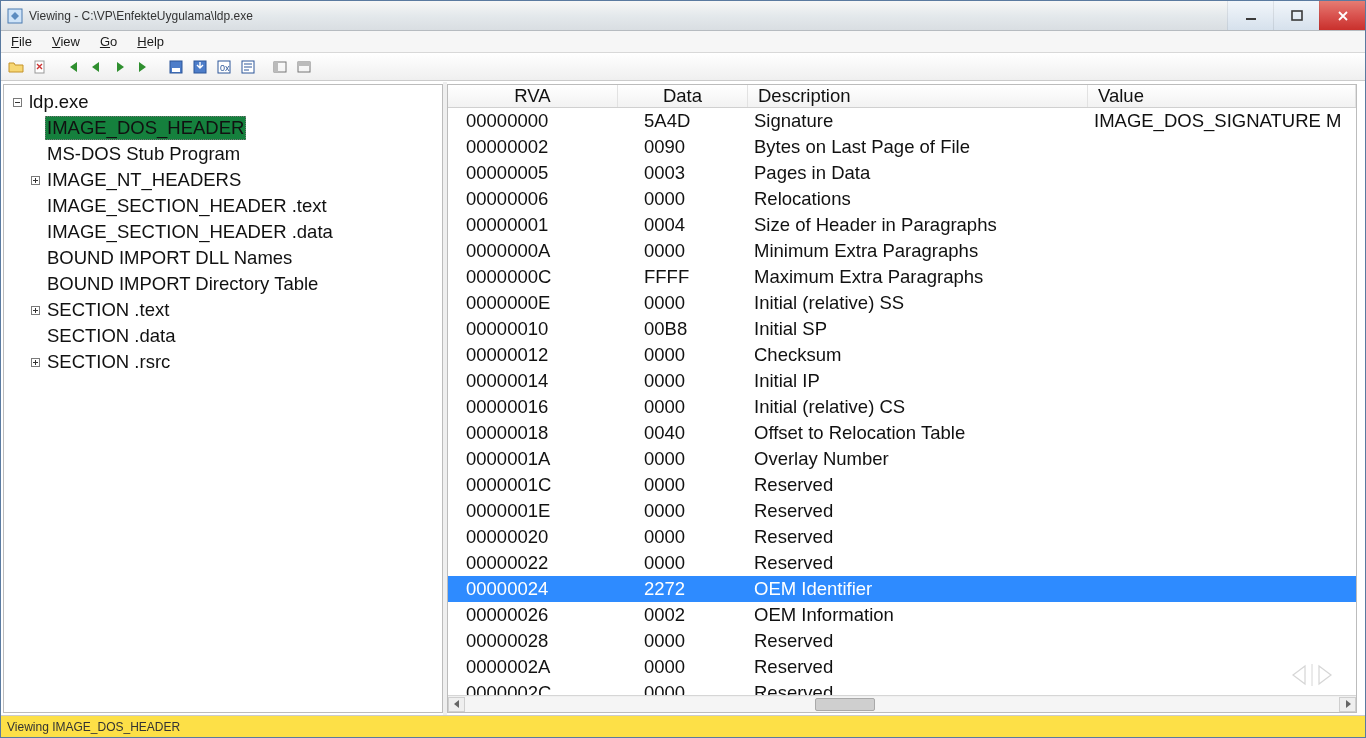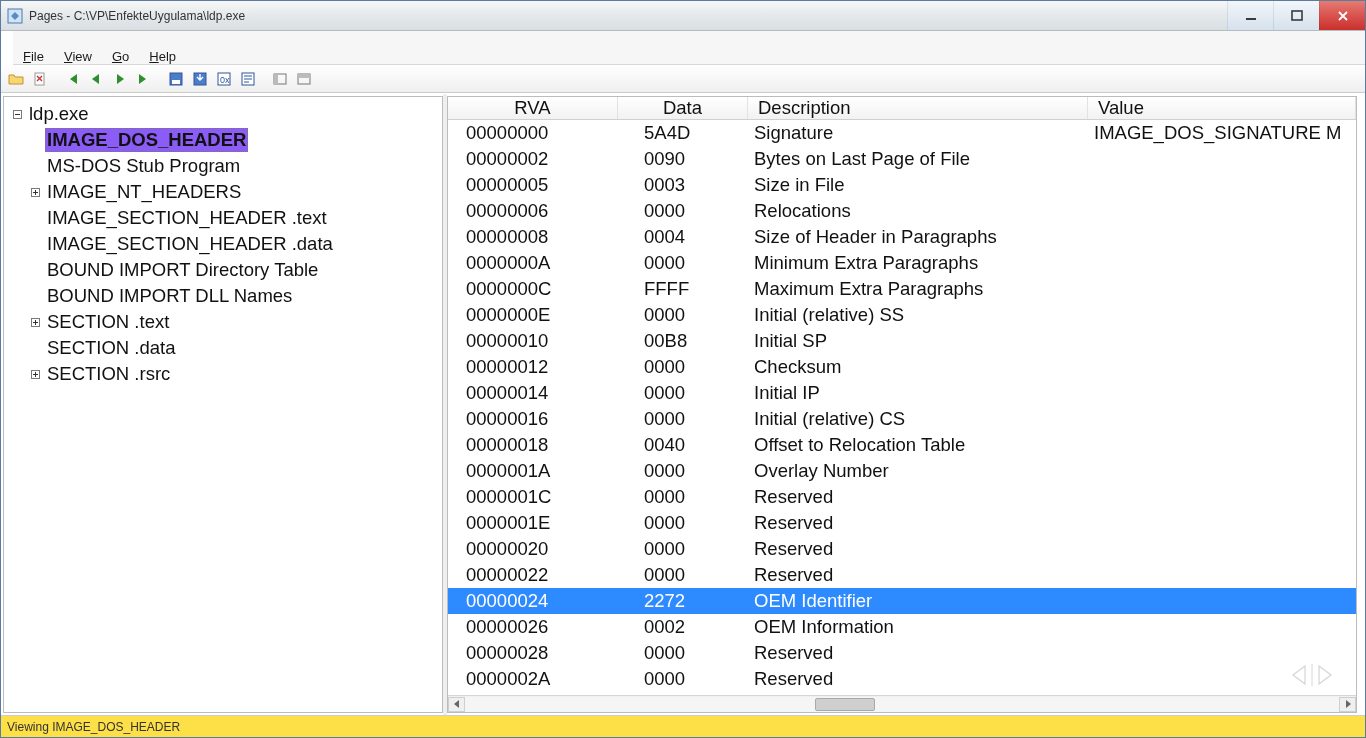--- a/index.html
+++ b/index.html
@@ -7,38 +7,38 @@
   .window { width: 1366px; height: 738px; display: flex; flex-direction: column; border: 1px solid #5a7aa0; }
   
   .titlebar { height: 30px; background: linear-gradient(to bottom,#f7f7f7,#e4e9ec,#d9dee2); display: flex; align-items: center; border-bottom: 1px solid #b6bbc0; font-size: 12px; }
   .titlebar .app-icon { width: 16px; height: 16px; margin: 0 6px; }
   .titlebar .title { flex: 1; color: #333; }
   .winbtns { display: flex; height: 100%; }
   .winbtn { width: 46px; display: flex; align-items: center; justify-content: center; border-left: 1px solid rgba(0,0,0,.08); background: linear-gradient(to bottom,#f2f6fb,#d6e1ec); }
   .winbtn.close { background: linear-gradient(to bottom,#e67c73,#d9534f,#c9302c); }
   .winbtn svg { display:block; }
   
-  .menubar { height: 34px; display: flex; align-items: flex-end; border-bottom: 1px solid #d8d8d8; background:#f6f6f6; font-size: 13px; margin-left: 12px; }
+  .menubar { height: 22px; display: flex; align-items: flex-start; border-bottom: 1px solid #d8d8d8; background:#f6f6f6; font-size: 13px; }
   .menubar .mi { padding: 3px 10px 0; color:#1a1a1a; cursor: default; }
   .menubar .mi span.u { text-decoration: underline; }
   
   .toolbar { height: 28px; display: flex; align-items: center; border-bottom: 1px solid #ccc; background: linear-gradient(to bottom,#fff,#efefef); padding: 0 4px; gap:2px;}
   .tbtn { width: 22px; height: 22px; display:flex; align-items:center; justify-content:center; border-radius:2px; }
   .tsep { width:6px; }
   
   .split { flex: 1; display: flex; min-height: 0; border-top:1px solid #fff; }
   .pane-left { width: 440px; display:flex; flex-direction:column; border:1px solid #bcbcbc; margin:2px 0 2px 2px; background:#fff; overflow:auto; }
   .splitter { width:4px; background:#efefef; cursor:col-resize; }
   .pane-right { flex:1; display:flex; flex-direction:column; border:1px solid #bcbcbc; margin:2px 8px 2px 0; background:#fff; min-width:0; position:relative; }
   
   .tree { font-size: 18.5px; color:#111; padding:4px 4px 0 0; }
   .tn { display:flex; align-items:center; height:26px; white-space:nowrap; }
   .tn .exp { width:14px; height:14px; margin:0 3px 0 0; display:flex; align-items:center; justify-content:center;}
   .tn .lbl { padding:0 2px; }
-  .tn.sel .lbl { background:#8b5cf6; border:1px dotted #777; padding:0 1px;font-weight:bold; }
+  .tn.sel .lbl { background:#15803d; border:1px dotted #777; padding:0 1px; }
   .ind0 { padding-left:6px; } .ind1 { padding-left:24px; } 
   
   .thead { display:flex; height:23px; border-bottom:1px solid #d0d0d0; background:linear-gradient(to bottom,#fff,#f2f2f2); font-size:18.5px; color:#111; }
   .th { display:flex; align-items:center; justify-content:center; border-right:1px solid #e2e2e2; }
   .th.l { justify-content:flex-start; padding-left:10px;}
   .c-rva{width:170px;} .c-data{width:130px;} .c-desc{width:340px;} .c-value{flex:1;}
   .tbody { flex:1; overflow:hidden; font-size:18.5px; color:#111;}
   .tr { display:flex; height:26px; align-items:center; }
   .tr.sel { background:#2e8bff; color:#fff; }
   .td { white-space:nowrap; overflow:hidden; }
@@ -58,21 +58,21 @@
 </head>
 <body>
 
 <div class="window">
 
   <div class="titlebar">
     <svg class="app-icon" viewBox="0 0 16 16">
       <rect x="1" y="1" width="14" height="14" fill="#cfe4f8" stroke="#4a7bb0"></rect>
       <path d="M4 8 L8 4 L12 8 L8 12 Z" fill="#5b8cc0"></path>
     </svg>
-    <div class="title">Pages - C:\VP\EnfekteUygulama\ldp.exe</div>
+    <div class="title">Viewing - C:\VP\EnfekteUygulama\ldp.exe</div>
     <div class="winbtns">
       <div class="winbtn">
         <svg width="12" height="12">
             <rect x="1" y="8" width="10" height="2" fill="#3a3a3a"></rect>
           </svg>
       </div>
       <div class="winbtn">
         <svg width="12" height="12">
             <rect x="1" y="1" width="10" height="9" fill="none" stroke="#3a3a3a" stroke-width="1.6"></rect>
           </svg>
@@ -197,25 +197,25 @@
           <div class="tn ind1">
             <span class="exp"></span>
             <span class="lbl">IMAGE_SECTION_HEADER .text</span>
           </div>
           <div class="tn ind1">
             <span class="exp"></span>
             <span class="lbl">IMAGE_SECTION_HEADER .data</span>
           </div>
           <div class="tn ind1">
             <span class="exp"></span>
+            <span class="lbl">BOUND IMPORT DLL Names</span>
+          </div>
+          <div class="tn ind1">
+            <span class="exp"></span>
             <span class="lbl">BOUND IMPORT Directory Table</span>
-          </div>
-          <div class="tn ind1">
-            <span class="exp"></span>
-            <span class="lbl">BOUND IMPORT DLL Names</span>
           </div>
           <div class="tn ind1">
             <span class="exp">
               <svg width="9" height="9">
                 <rect x="0.5" y="0.5" width="8" height="8" fill="#fff" stroke="#7a7a7a"></rect>
                 <path d="M4.5 2v5M2 4.5h5" stroke="#333"></path>
               </svg>
             </span>
             <span class="lbl">SECTION .text</span>
           </div>
@@ -251,31 +251,31 @@
           </div>
           <div class="tr">
             <div class="td c-rva">00000002</div>
             <div class="td c-data">0090</div>
             <div class="td c-desc">Bytes on Last Page of File</div>
             <div class="td c-value"></div>
           </div>
           <div class="tr">
             <div class="td c-rva">00000005</div>
             <div class="td c-data">0003</div>
-            <div class="td c-desc">Size in File</div>
+            <div class="td c-desc">Pages in Data</div>
             <div class="td c-value"></div>
           </div>
           <div class="tr">
             <div class="td c-rva">00000006</div>
             <div class="td c-data">0000</div>
             <div class="td c-desc">Relocations</div>
             <div class="td c-value"></div>
           </div>
           <div class="tr">
-            <div class="td c-rva">00000008</div>
+            <div class="td c-rva">00000001</div>
             <div class="td c-data">0004</div>
             <div class="td c-desc">Size of Header in Paragraphs</div>
             <div class="td c-value"></div>
           </div>
           <div class="tr">
             <div class="td c-rva">0000000A</div>
             <div class="td c-data">0000</div>
             <div class="td c-desc">Minimum Extra Paragraphs</div>
             <div class="td c-value"></div>
           </div>

